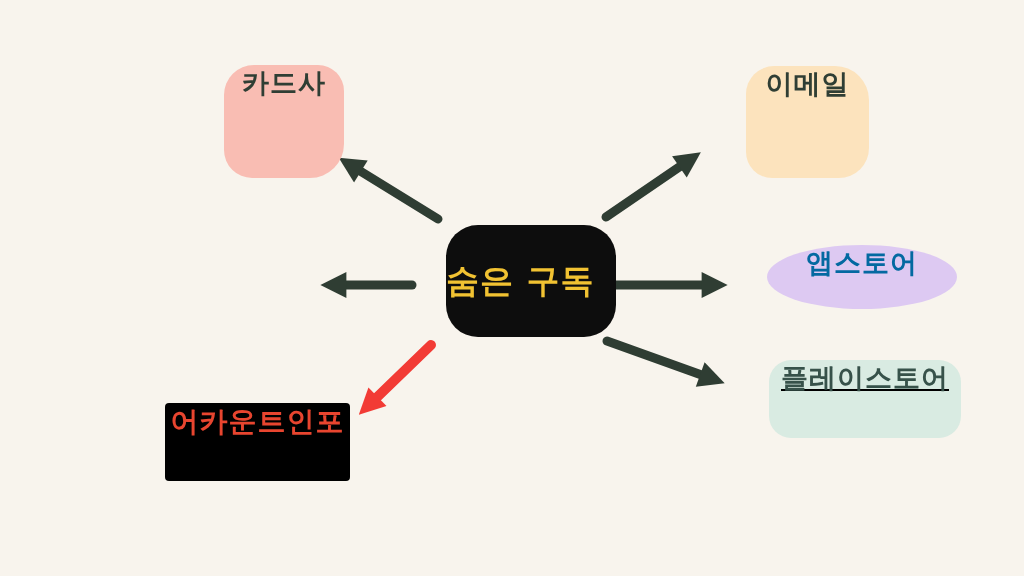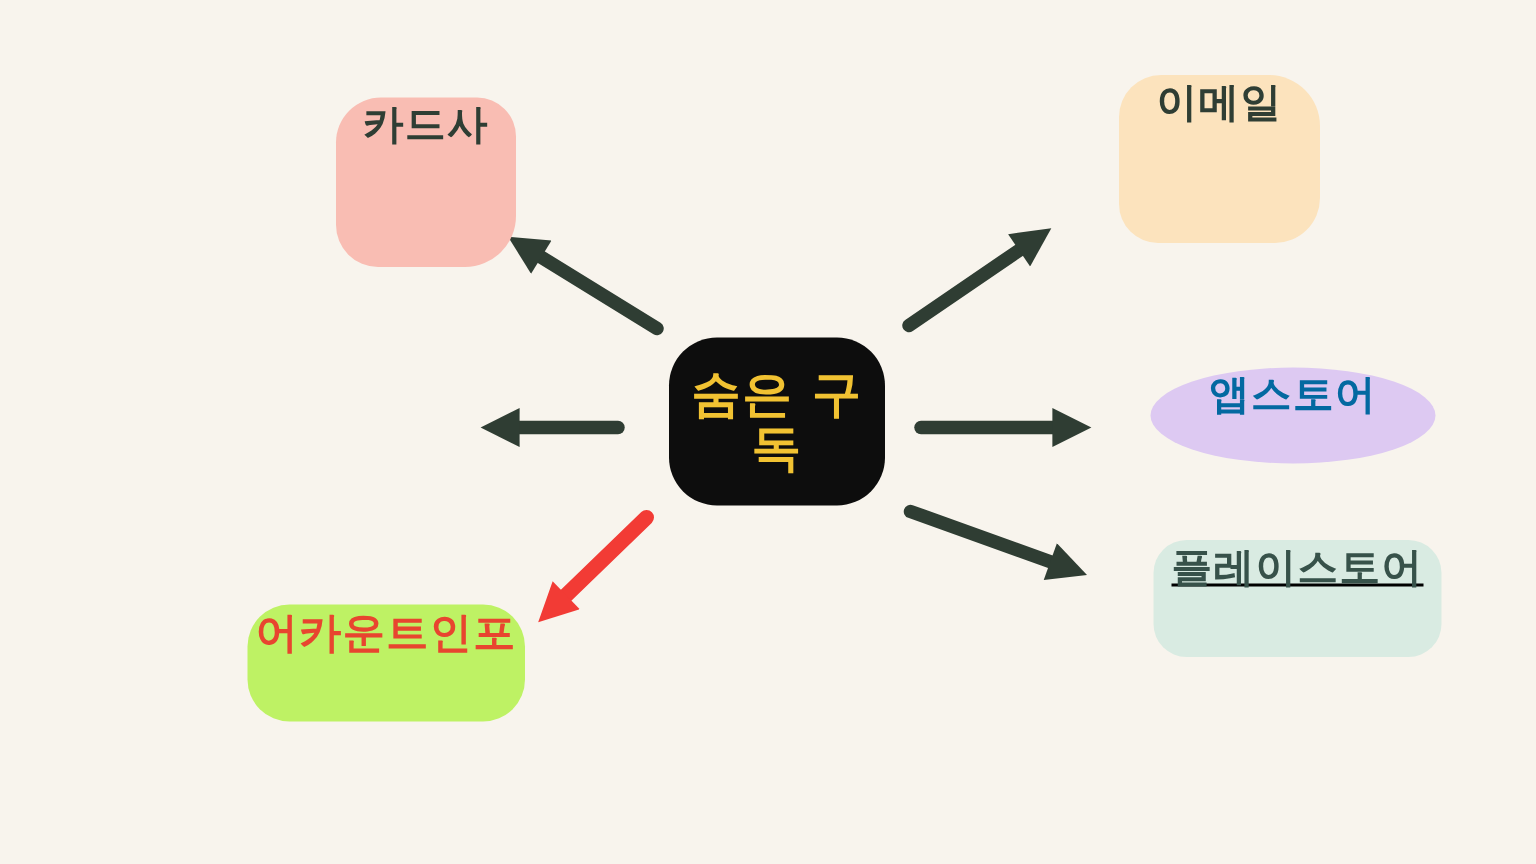--- a/index.html
+++ b/index.html
@@ -30,43 +30,43 @@
     text-align: center;
     margin-left: 19px;
   }
   .node span {
     font-weight: bold;
     letter-spacing: 1px;
   }
   
   .node-center {
     left: 427px; top: 225px;
-    width: 144px; height: 112px;
+    width: 170px; height: 112px;
     background: #0d0d0d;
     border-radius: 32px;
     flex-direction: column;
     gap: 6px;
   }
   .node-center span {
     color: #f1c232;
     font-size: 33px;
     line-height: 1.1;
   }
   
   .node-card-company {
     left: 205px; top: 65px;
     width: 120px; height: 113px;
     background: #f9bdb3;
     border-radius: 30px 26px 34px 28px;
   }
   .node-card-company span { color: #2f3e34; font-size: 27px; }
 
   .node-email {
-    left: 727px; top: 50px;
-    width: 134px; height: 112px;
+    left: 727px; top: 66px;
+    width: 123px; height: 112px;
     background: #fce3bd;
     border-radius: 28px 34px 30px 26px;
   }
   .node-email span { color: #2f3e34; font-size: 27px; }
 
   .node-main-bank {
     left: 106px; top: 245px;
     width: 180px; height: 72px;
     background: #d9ebe2;
     border-radius: 22px;
@@ -86,22 +86,22 @@
     width: 192px; height: 78px;
     background: #d9ebe2;
     border-radius: 22px;
     text-decoration: underline;
   }
   .node-play-store span { color: #37524a; font-size: 27px; }
 
   .node-account-info {
     left: 146px; top: 403px;
     width: 185px; height: 78px;
-    background: #bef264;
-    border-radius: 28px;
+    background: #000000;
+    border-radius: 4px;
   }
   .node-account-info span { color: #e8452f; font-size: 28px; }
 </style>
 </head>
 <body>
 
 <div class="stage">
 
   <svg class="arrow-layer" viewBox="0 0 1024 576" xmlns="http://www.w3.org/2000/svg">
     <defs>

